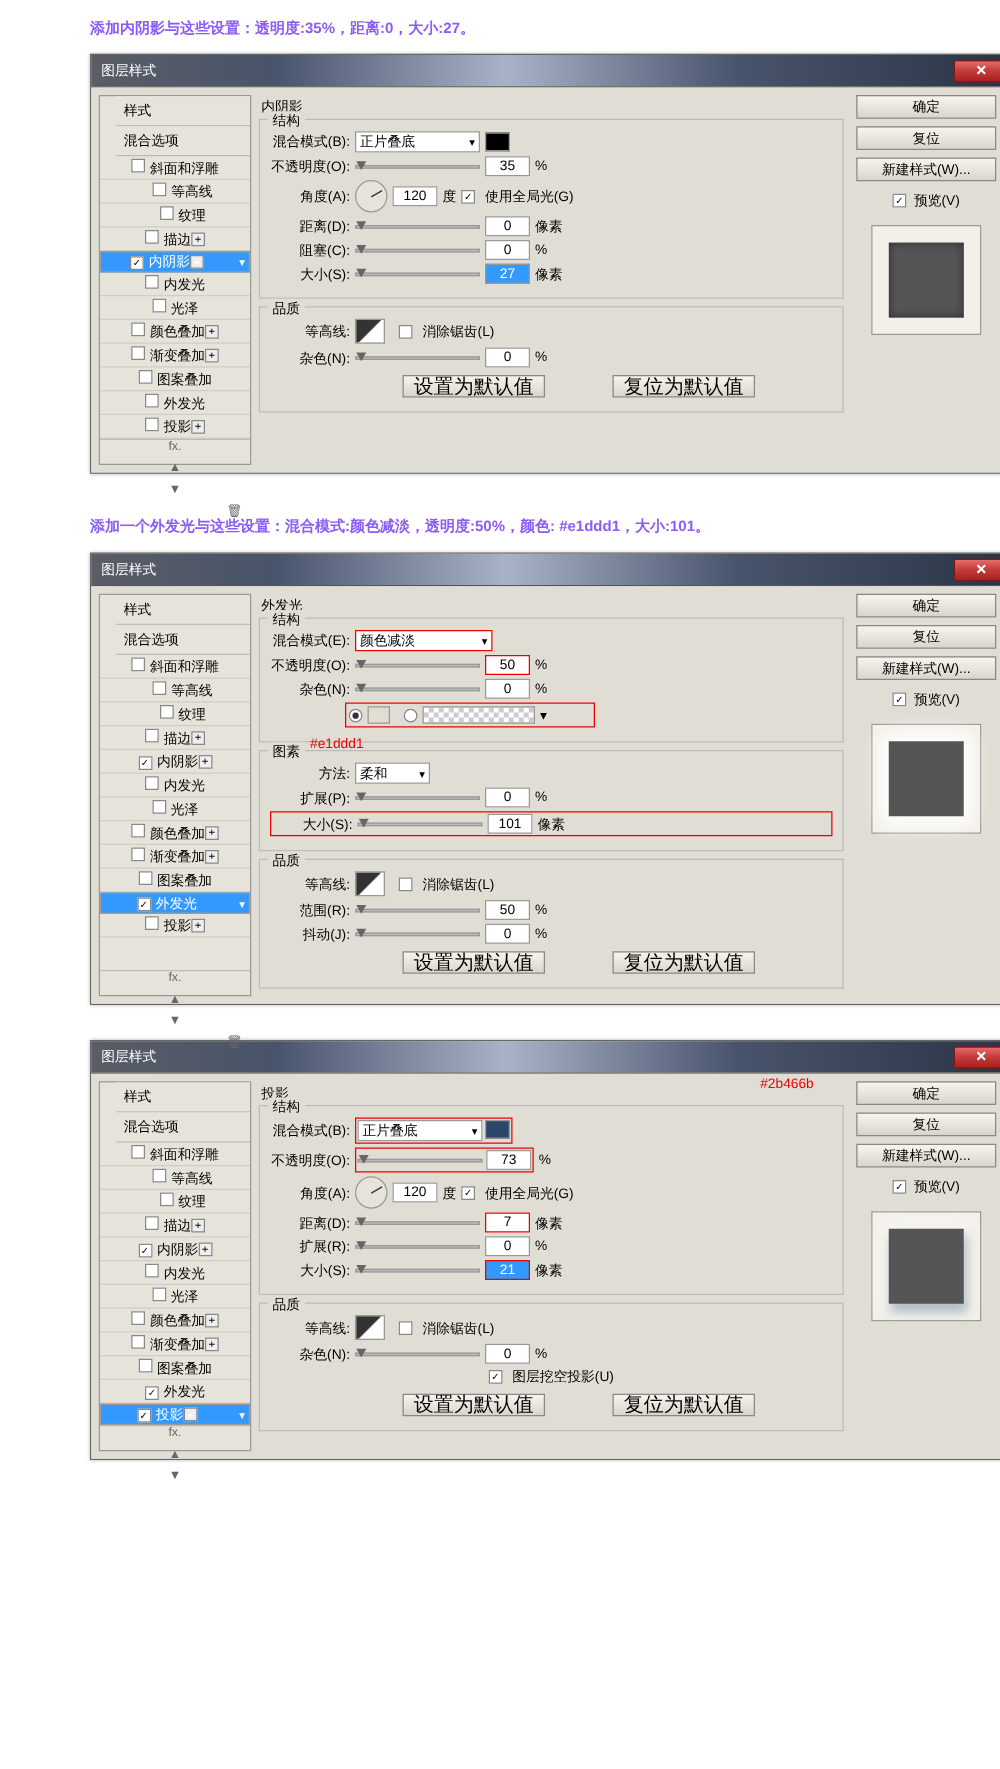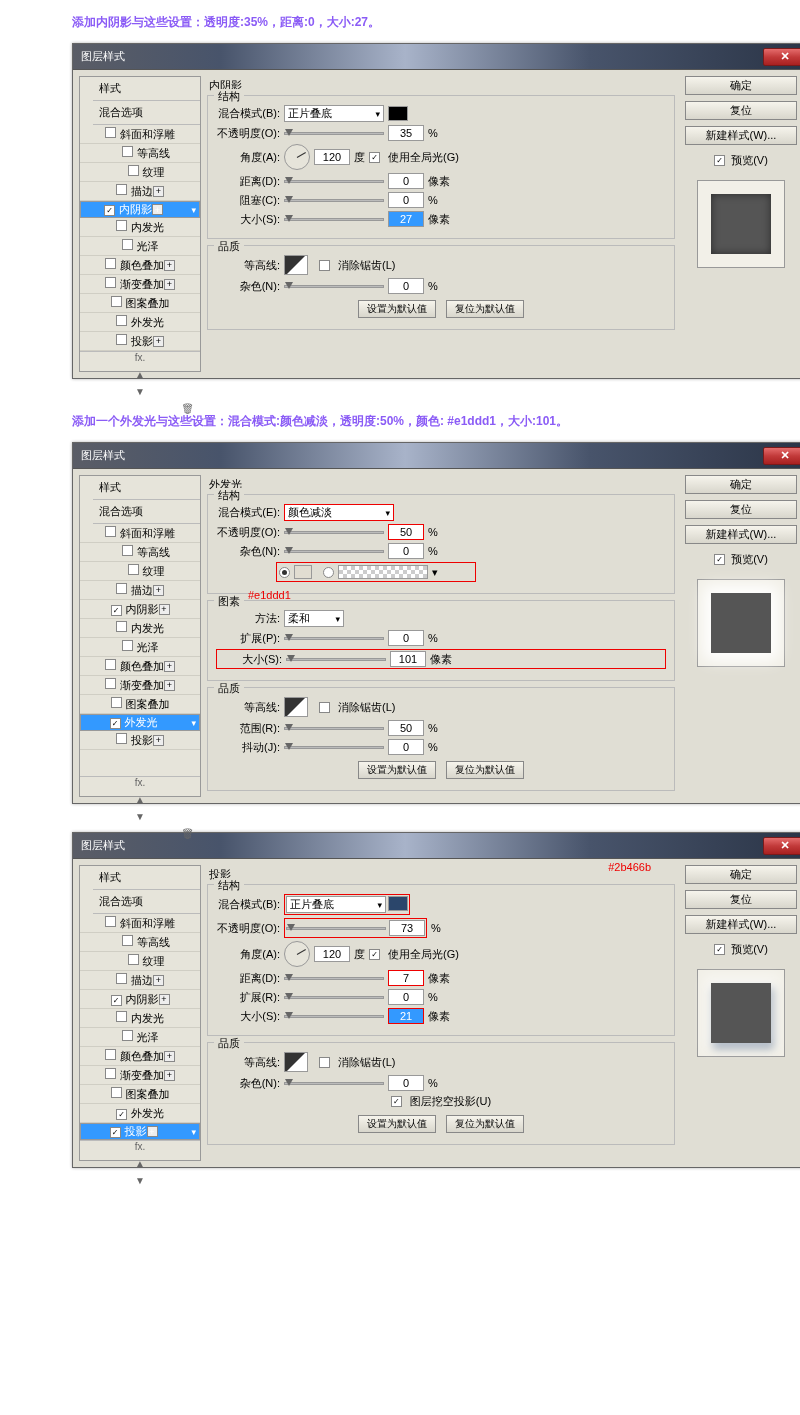--- a/index.html
+++ b/index.html
@@ -34,21 +34,21 @@
     .sel { height:17px; border:1px solid #999; background:#fff; font-size:11px; padding:0 16px 0 3px; display:inline-flex; align-items:center; position:relative; }
     .sel::after { content:"▾"; position:absolute; right:3px; font-size:9px; }
     .sw { width:20px; height:15px; border:1px solid #999; display:inline-block; }
     .slider { height:3px; background:#bbb; border:1px solid #999; display:inline-block; position:relative; }
     .slider::after { content:""; position:absolute; top:-4px; width:0; height:0; border-left:4px solid transparent; border-right:4px solid transparent; border-top:7px solid #666; }
     .num { width:36px; height:16px; border:1px solid #999; background:#fff; text-align:center; font-size:11px; display:inline-flex; align-items:center; justify-content:center; }
     .num.hl { background:#3399ff; color:#fff; }
     .angle-dial { width:26px; height:26px; border:1px solid #999; border-radius:50%; display:inline-block; position:relative; background:#e6e4da; }
     .angle-dial::after { content:""; position:absolute; left:50%; top:50%; width:10px; height:1px; background:#333; transform-origin:left; transform:rotate(-30deg); }
     .contour-sw { width:24px; height:20px; border:1px solid #999; background:linear-gradient(135deg,#333 48%,#fff 52%); display:inline-block; }
-    .btn { height:18px; border:1px solid #888; background:linear-gradient(#f6f4ec,#d8d6cc); font-size:10px; padding:1px 8px; display:inline-flex; align-items:center; justify-content:center; cursor:pointer; }
+    .btn { height:18px; border:1px solid #888; background:linear-gradient(#f6f4ec,#d8d6cc); font-size:16px; padding:1px 8px; display:inline-flex; align-items:center; justify-content:center; cursor:pointer;margin-left:44px; }
     .right-col { width:130px; padding:6px 14px 6px 4px; display:flex; flex-direction:column; gap:6px; }
     .rc-btn { height:19px; border:1px solid #888; background:linear-gradient(#f6f4ec,#d8d6cc); font-size:11px; display:flex; align-items:center; justify-content:center; cursor:pointer; }
     .rc-chk { font-size:11px; text-align:center; margin-top:2px; display:flex; justify-content:center; align-items:center; gap:2px; }
     .preview { width:88px; height:88px; border:1px solid #999; background:#f2f0e8; margin:6px auto 0; display:flex; align-items:center; justify-content:center; }
     .pv-inner { width:60px; height:60px; background:#555; }
     .pv-glow { filter:drop-shadow(0 0 8px rgba(255,255,255,0.8)); box-shadow:0 0 12px 6px rgba(255,255,255,0.7); }
     .pv-shadow1 { box-shadow:inset 0 0 8px rgba(0,0,0,.5); }
     .pv-shadow3 { box-shadow:0 0 12px 6px rgba(255,255,255,0.6), 2px 5px 8px rgba(43,70,107,.7); }
     .redbox { border:1px solid #e00 !important; }
     .hi-note { color:#e00; font-size:11px; position:absolute; }

